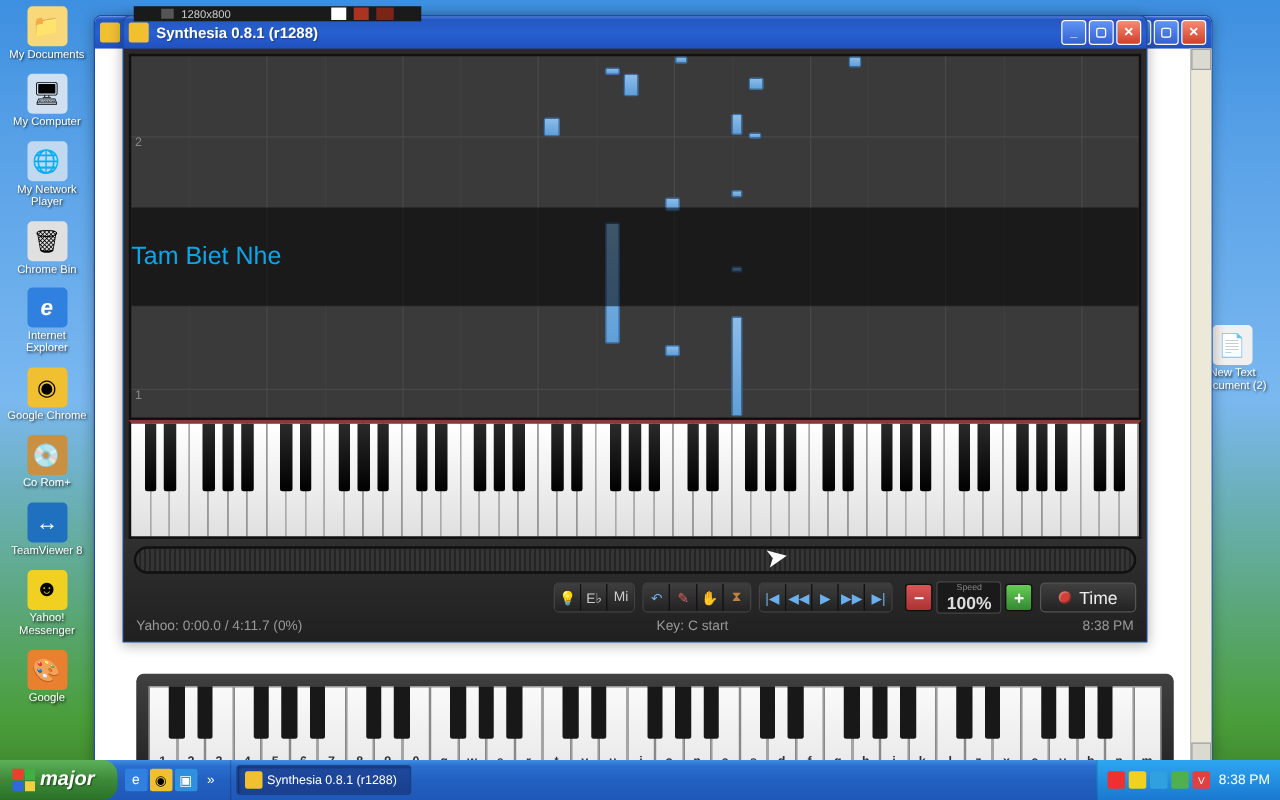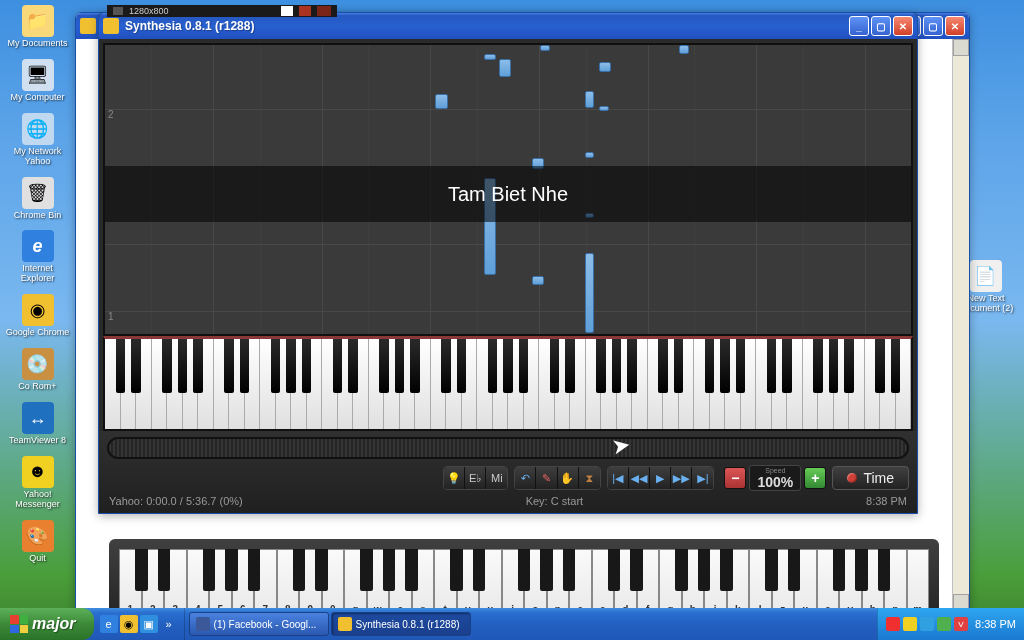--- a/index.html
+++ b/index.html
@@ -34,21 +34,21 @@
 .behind-white-key { flex: 1; border: 1px solid #888; background: linear-gradient(180deg, #fafafa, #e8e8e8); position: relative; display: flex; align-items: flex-end; justify-content: center; font-size: 10px; color: #333; padding-bottom: 3px; font-weight: bold; }
 .behind-black-key { position: absolute; top: 0; width: 1.6%; height: 60%; background: #181818; z-index: 2; border-radius: 0 0 2px 2px; }
 
 
 .syn-window { top: 12px; left: 98px; width: 820px; height: 502px; background: #3a3a3a; z-index: 10; }
 .syn-client { height: calc(100% - 26px); background: #2a2a2a; display: flex; flex-direction: column; position: relative; }
 
 
 .note-roll { flex: 1; position: relative; background: #3a3a3a; overflow: hidden; margin: 4px 4px 0 4px; border: 2px solid #101010; }
 .roll-bg { position: absolute; inset: 0; }
-.roll-lyric-band { position: absolute; top: 42%; left: 0; right: 0; height: 56px; background: rgba(0,0,0,0.55); display: flex; align-items: center; justify-content: center; color: #ffffff; font-size: 20px; font-family: sans-serif; }
+.roll-lyric-band { position: absolute; top: 42%; left: 0; right: 0; height: 79px; background: rgba(0,0,0,0.55); display: flex; align-items: center; justify-content: flex-start; color: #0ea5e9; font-size: 20px; font-family: sans-serif; }
 .roll-grid-v { position: absolute; top: 0; bottom: 0; width: 1px; background: #484848; }
 .roll-grid-h { position: absolute; left: 0; right: 0; height: 1px; background: #484848; }
 .roll-num { position: absolute; left: 3px; color: #888; font-size: 10px; }
 .note { position: absolute; background: linear-gradient(180deg, #8dbde8, #5f9fd8); border: 1px solid #3a6fa8; border-radius: 2px; }
 
 
 .syn-piano { height: 95px; display: flex; position: relative; margin: 0 4px; border: 2px solid #101010; border-top: 3px solid #8b3838; }
 .syn-white-key { flex: 1; background: linear-gradient(180deg, #fff, #e0e0e0); border-right: 1px solid #aaa; }
 .syn-black-key { position: absolute; top: 0; width: 1.2%; height: 60%; background: linear-gradient(180deg, #2a2a2a, #000); border-radius: 0 0 2px 2px; z-index: 2; }
 
@@ -65,21 +65,21 @@
 .syn-speed-minus { background: linear-gradient(180deg, #d55, #a33); }
 .syn-speed-plus { background: linear-gradient(180deg, #6c5, #383); }
 .syn-speed-readout { width: 52px; height: 26px; background: #1a1a1a; border: 1px solid #444; border-radius: 3px; text-align: center; position: relative; }
 .syn-speed-label { font-size: 7px; color: #888; position: absolute; top: 1px; left: 0; right: 0; }
 .syn-speed-value { color: #ddd; font-size: 14px; font-weight: bold; padding-top: 8px; }
 .syn-quit { margin-left: auto; display: flex; align-items: center; gap: 6px; background: linear-gradient(180deg, #404040, #222); border: 1px solid #555; border-radius: 4px; padding: 3px 14px; color: #eee; cursor: pointer; font-size: 14px; }
 .syn-quit-dot { width: 10px; height: 10px; background: #d04038; border-radius: 50%; box-shadow: inset -1px -1px 1px rgba(0,0,0,0.4), inset 1px 1px 1px rgba(255,255,255,0.3); }
 .syn-status { display: flex; justify-content: space-between; color: #999; font-size: 11px; padding: 4px 2px 0; }
 
 
-.rec-overlay { position: absolute; top: 5px; left: 107px; width: 230px; height: 12px; background: #1a1a1a; z-index: 20; display: flex; align-items: center; padding: 0 6px; gap: 6px; font-size: 9px; color: #ccc; }
+.rec-overlay { position: absolute; top: 5px; left: 107px; width: 230px; height: 12px; background: #1a1a1a; z-index: 20; display: flex; align-items: center; padding: 0 22px; gap: 6px; font-size: 9px; color: #ccc; }
 .rec-rec { width: 12px; height: 10px; background: #aa3322; }
 .rec-pause-strip { width: 14px; height: 10px; background: #7a2518; }
 .rec-btn-small { width: 10px; height: 8px; background: #555; }
 
 
 .taskbar { position: absolute; bottom: 0; left: 0; right: 0; height: 32px; background: linear-gradient(180deg, #3f8de0 0%, #2a6fd0 15%, #2260c0 50%, #2058b8 100%); display: flex; align-items: stretch; z-index: 100; }
 .start-btn { height: 32px; padding: 0 18px 0 10px; display: flex; align-items: center; gap: 4px; background: linear-gradient(180deg, #5db05a 0%, #3c8a38 50%, #2a7228 100%); border-radius: 0 12px 12px 0; cursor: pointer; }
 .start-logo { width: 18px; height: 18px; display: grid; grid-template-columns: 1fr 1fr; grid-template-rows: 1fr 1fr; gap: 1px; }
 .start-logo span:nth-child(1) { background: #e84030; }
 .start-logo span:nth-child(2) { background: #40b040; }
@@ -103,21 +103,21 @@
   <div class="desktop-icon">
       <div class="icon" style="background:#f8d878">📁</div>
       <div class="label">My Documents</div>
     </div>
   <div class="desktop-icon">
       <div class="icon" style="background:#d0e0f0">🖥</div>
       <div class="label">My Computer</div>
     </div>
   <div class="desktop-icon">
       <div class="icon" style="background:#c0d8f0">🌐</div>
-      <div class="label">My Network Yahoo</div>
+      <div class="label">My Network Player</div>
     </div>
   <div class="desktop-icon">
       <div class="icon" style="background:#e0e0e0">🗑</div>
       <div class="label">Chrome Bin</div>
     </div>
   <div class="desktop-icon">
       <div class="icon" style="background:#3080e0;color:#fff;font-style:italic;font-weight:bold">e</div>
       <div class="label">Internet Explorer</div>
     </div>
   <div class="desktop-icon">
@@ -131,21 +131,21 @@
   <div class="desktop-icon">
       <div class="icon" style="background:#2070c0;color:#fff">↔</div>
       <div class="label">TeamViewer 8</div>
     </div>
   <div class="desktop-icon">
       <div class="icon" style="background:#f0d020">☻</div>
       <div class="label">Yahoo! Messenger</div>
     </div>
   <div class="desktop-icon">
       <div class="icon" style="background:#e88030">🎨</div>
-      <div class="label">Quit</div>
+      <div class="label">Google</div>
     </div>
 </div>
 <div class="desktop-icon desktop-icon-right" style="top:260px">
     <div class="icon" style="background:#f0f0f0">📄</div>
     <div class="label">New Text Document (2)</div>
   </div>
 
 <div class="xp-window bg-window">
   <div class="xp-titlebar">
     <div class="xp-icon"></div>
@@ -419,21 +419,21 @@
             <div class="syn-speed-value">100%</div>
           </div>
           <div class="syn-speed-btn syn-speed-plus">+</div>
         </div>
         <div class="syn-quit">
           <span class="syn-quit-dot"></span>
           <span>Time</span>
         </div>
       </div>
       <div class="syn-status">
-        <div><span>Yahoo:</span> <span>0:00.0 / 5:36.7 (0%)</span></div>
+        <div><span>Yahoo:</span> <span>0:00.0 / 4:11.7 (0%)</span></div>
         <div><span>Key:</span> <span>C start</span></div>
         <div>8:38 PM</div>
       </div>
     </div>
 
   </div>
 </div>
 
 <div class="taskbar">
   <div class="start-btn">
@@ -445,24 +445,20 @@
       </div>
     <span class="start-text">major</span>
   </div>
   <div class="ql-icons">
     <div class="ql-icon" style="background:#3080e0;color:#fff">e</div>
     <div class="ql-icon" style="background:#f0c030">◉</div>
     <div class="ql-icon" style="background:#3090e0;color:#fff">▣</div>
     <div class="ql-icon" style="color:#fff">»</div>
   </div>
   <div class="task-items" id="task-items">
-      <div class="task-item">
-        <div class="task-item-icon" style="background: rgb(59, 89, 152);"></div>
-        <span>(1) Facebook - Googl...</span>
-      </div>
       <div class="task-item active">
         <div class="task-item-icon" style="background: rgb(240, 192, 48);"></div>
         <span>Synthesia 0.8.1 (r1288)</span>
       </div>
     </div>
   <div class="systray">
     <div class="tray-icon" style="background:#f03030"></div>
     <div class="tray-icon" style="background:#f0d020"></div>
     <div class="tray-icon" style="background:#30a0e0"></div>
     <div class="tray-icon" style="background:#50b050"></div>

